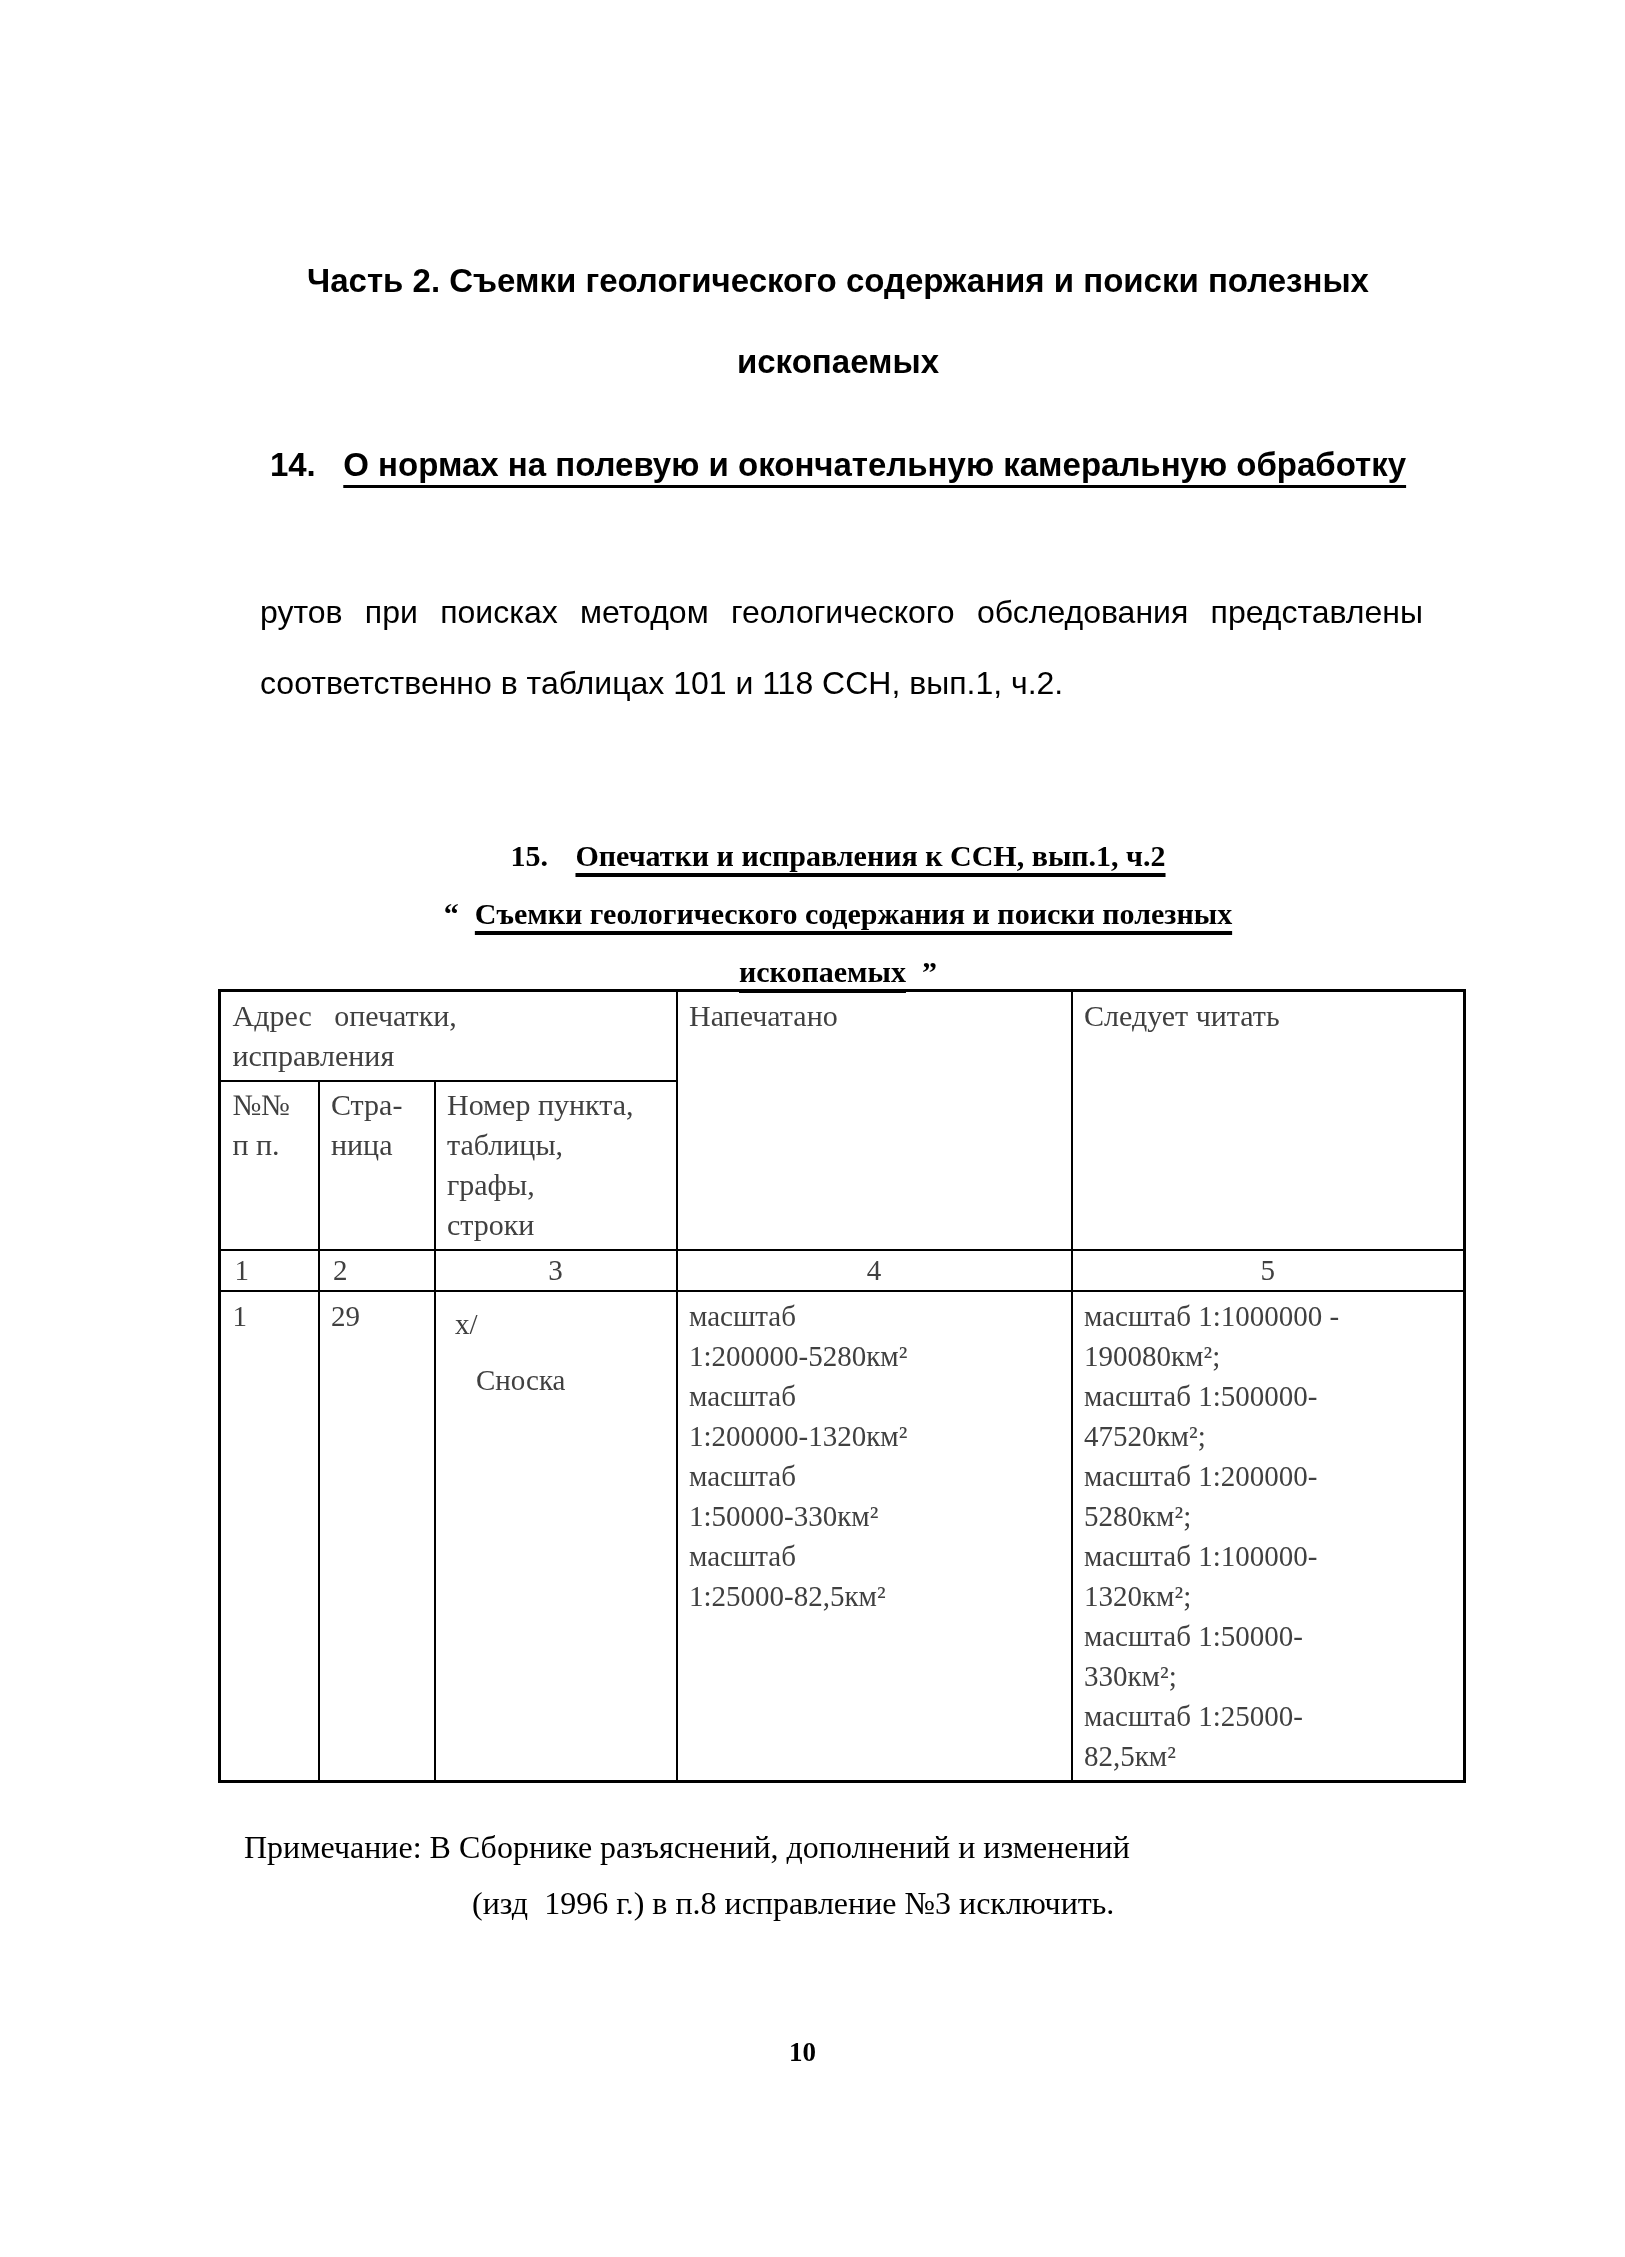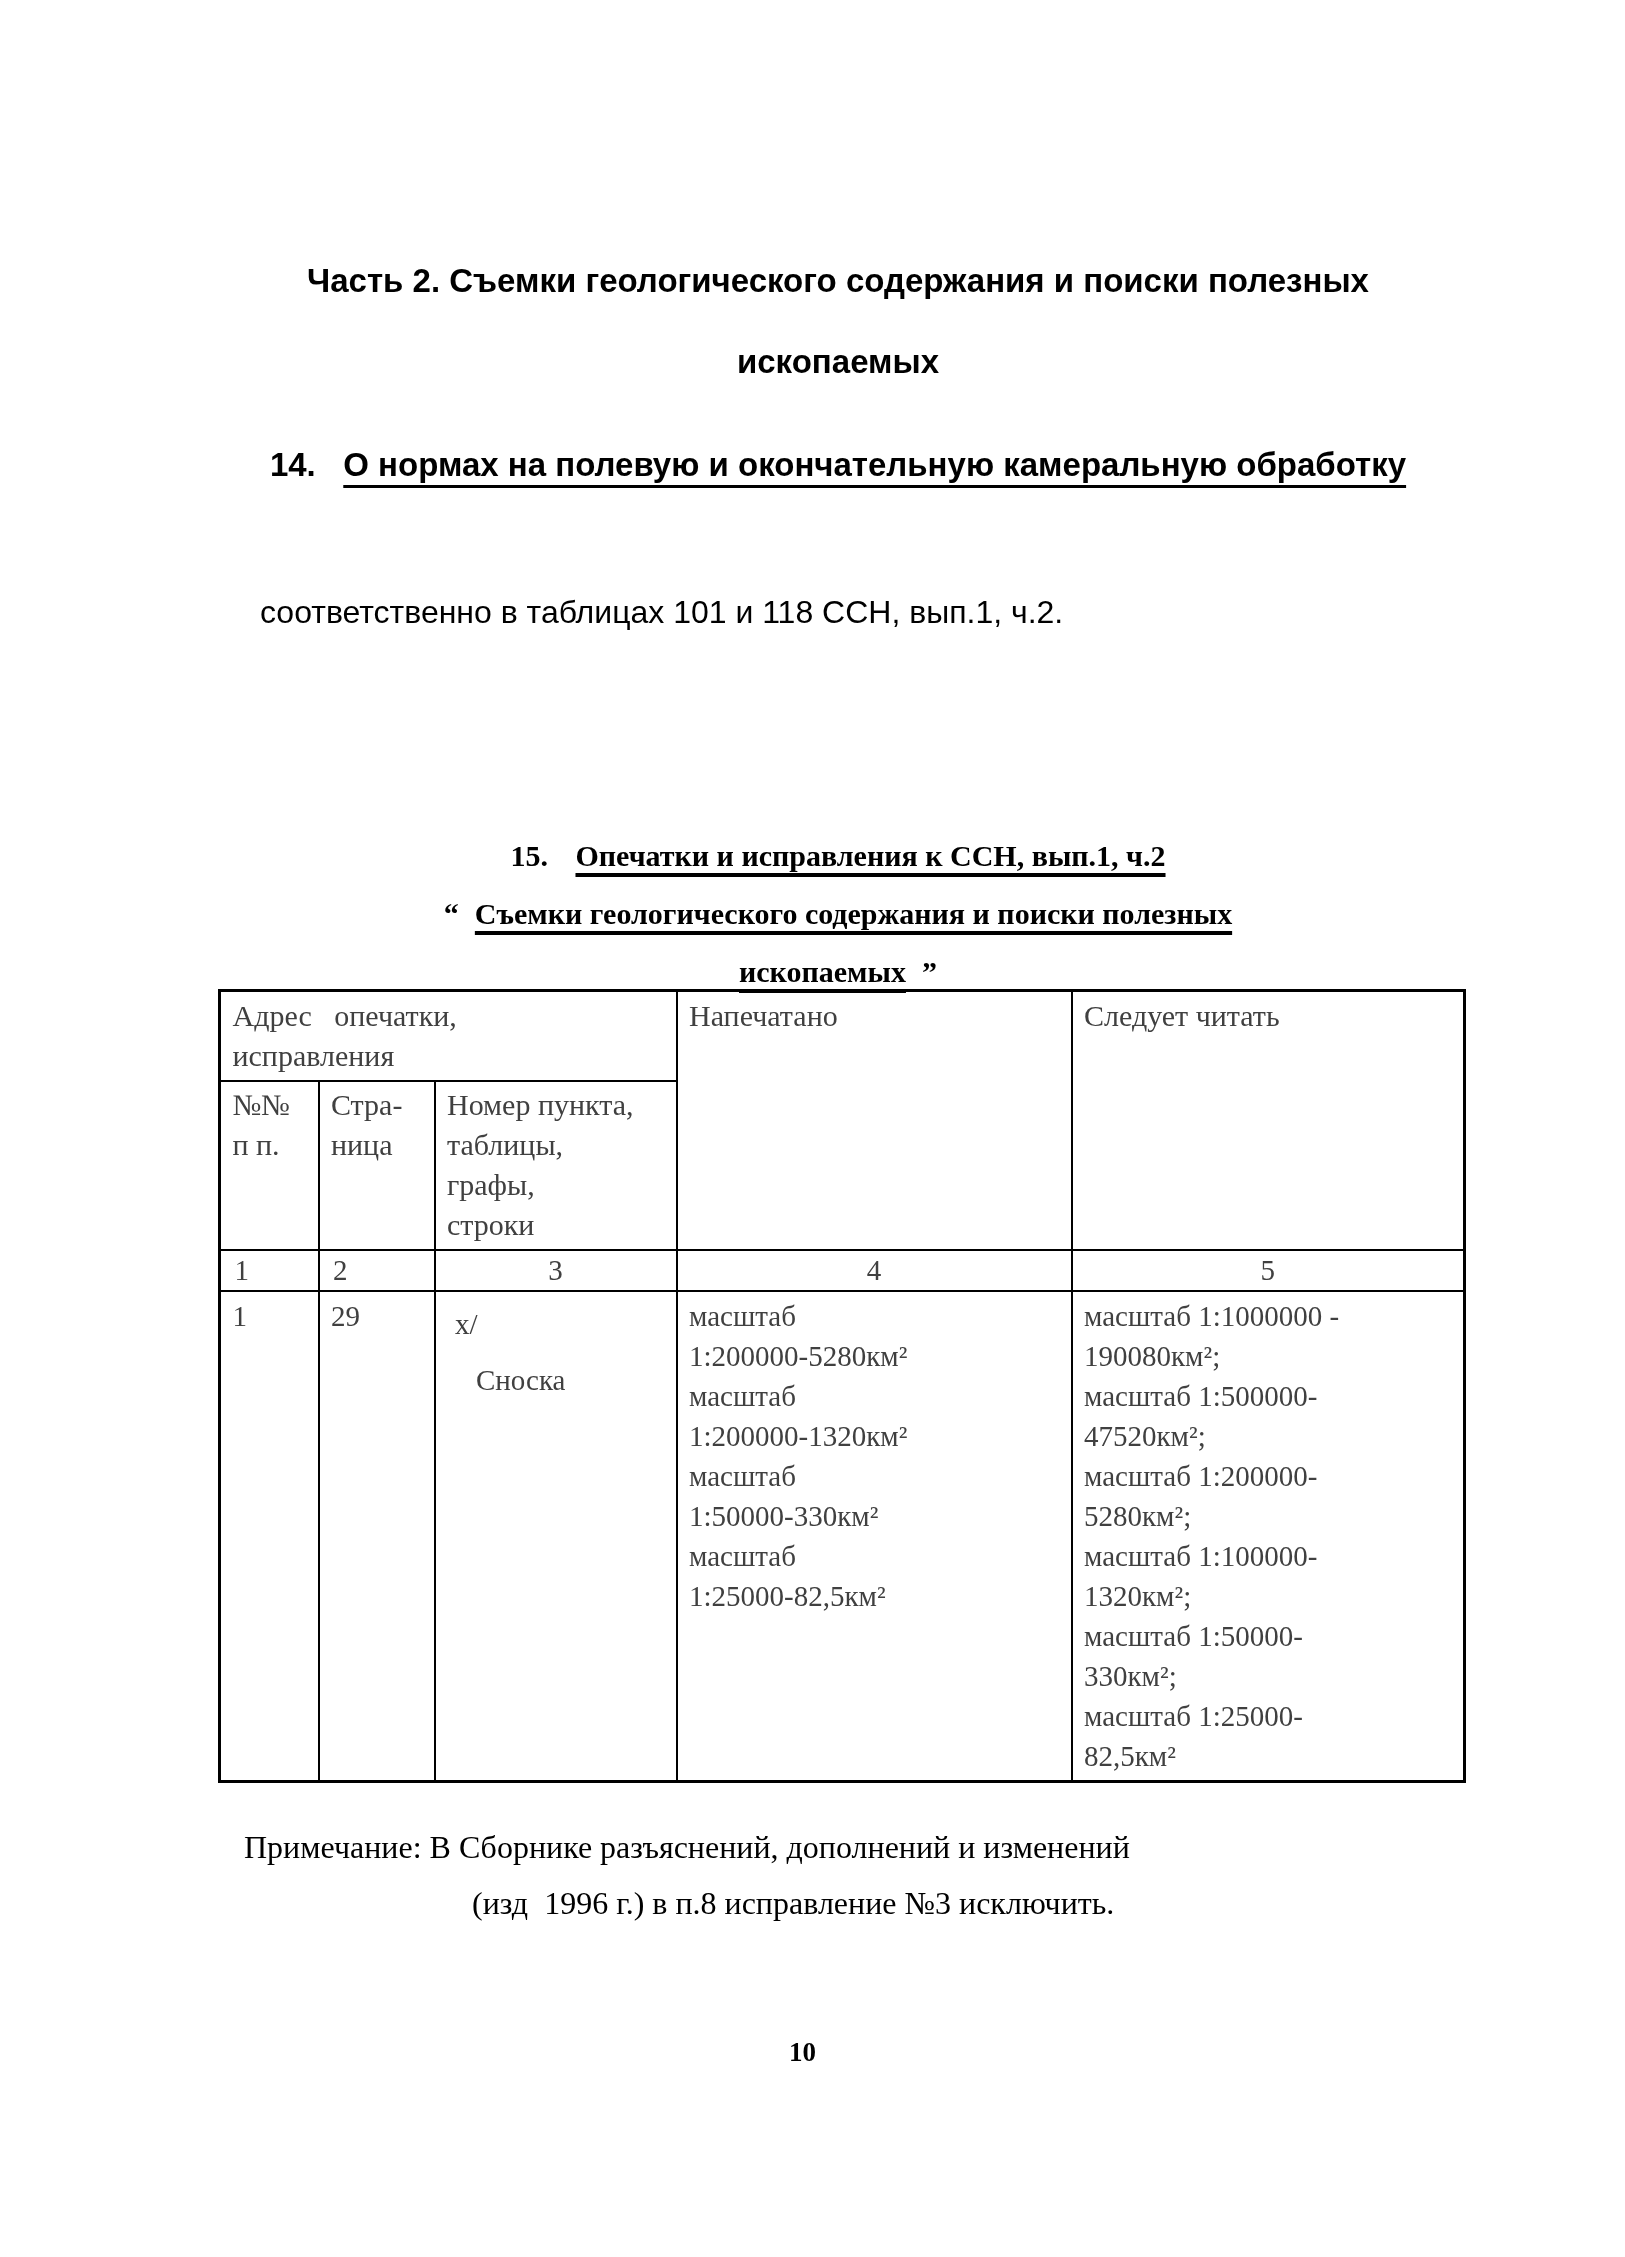--- a/index.html
+++ b/index.html
@@ -92,20 +92,21 @@
     <div class="line">ископаемых</div>
   </div>
 
   <div class="sec14">
     <div class="line">
       <span class="num-prefix">14.</span><span class="u14">О нормах на полевую и окончательную камеральную обработку</span>
     </div>
   </div>
 
   <div class="intro">
+    <div class="pline">рутов при поисках  методом  геологического  обследования  представлены</div>
     <div class="pline last">соответственно в таблицах 101 и 118 ССН, вып.1, ч.2.</div>
   </div>
 
   <div class="sec15">
     <div class="line">
       <span class="num-prefix">15.</span><span class="u15">Опечатки и исправления к ССН, вып.1, ч.2</span>
     </div>
     <div class="line">
       <span>“</span><span class="u15">Съемки геологического содержания и поиски полезных</span>
     </div>

